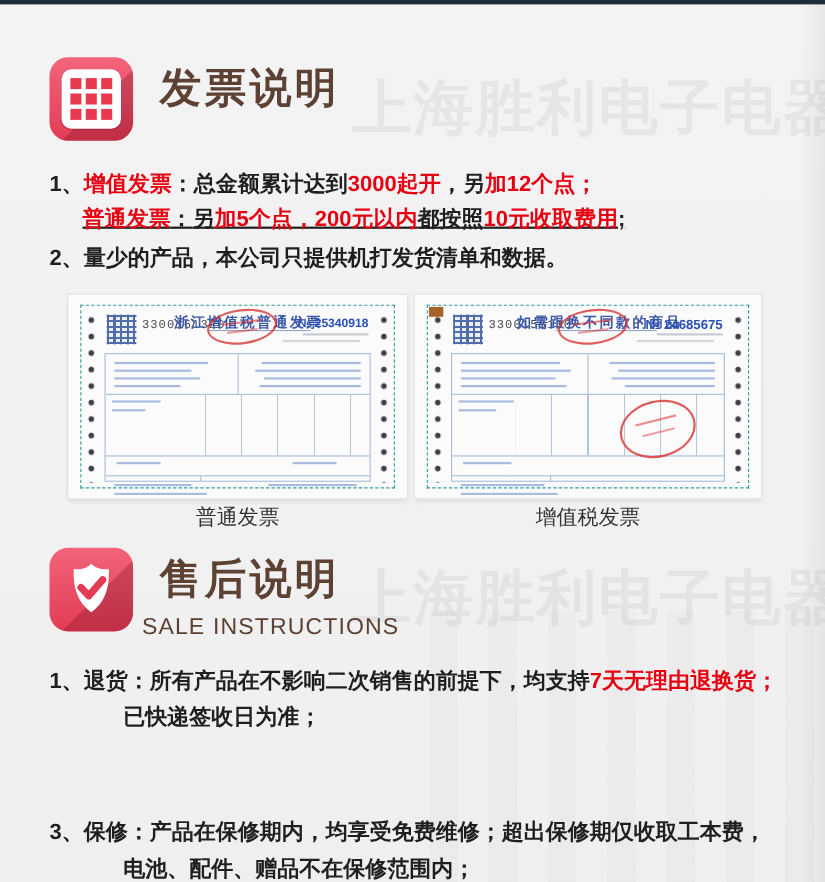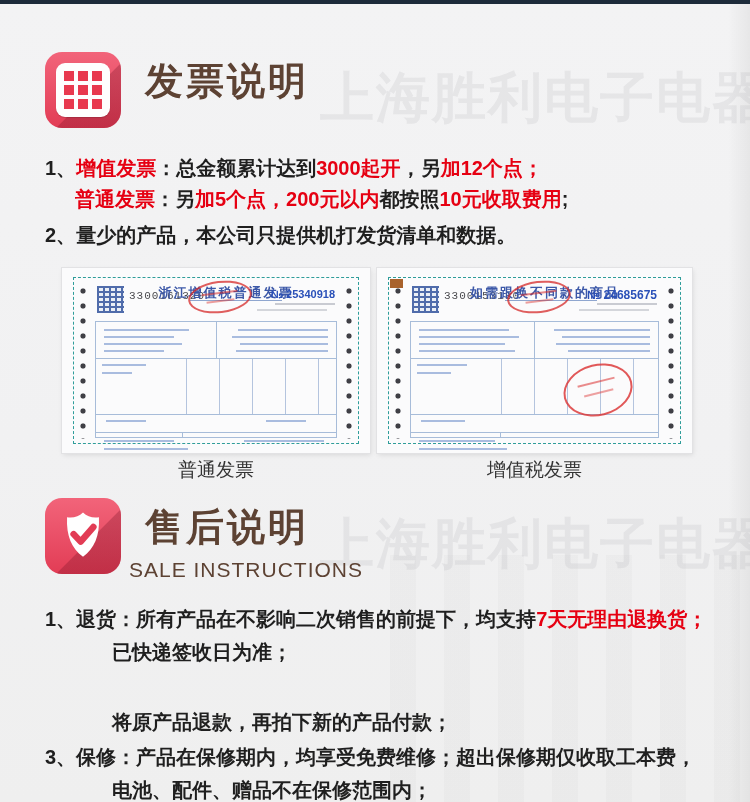--- a/index.html
+++ b/index.html
@@ -41,21 +41,21 @@
   .s1 { top:113px; } .s2 { top:559px; }
 
   
   .notes { position:absolute; left:45px; width:680px; font-size:20px; font-weight:600;
     color:#1f1f1f; }
   .notes .line { position:absolute; left:0; white-space:nowrap; line-height:26px; }
   .red { color:#e60012; }
   .dark { color:#1f1f1f; }
   .p1 { top:153px; height:100px; }
   .p1 .l1 { top:2px; }
-  .p1 .l2 { top:33px; padding-left:30px; }
+  .p1 .l2 { top:33px; padding-left:30px;text-decoration:underline; }
   .p1 .l3 { top:69px; }
   .p2 { top:604px; height:198px; }
   .p2 .i1a { top:2px; } .p2 .i1b { top:35px; padding-left:67px; }
   .p2 .i2a { top:72px; } .p2 .i2b { top:105px; padding-left:67px; }
   .p2 .i3a { top:140px; } .p2 .i3b { top:173px; padding-left:67px; }
 
   
   .inv-card { position:absolute; top:268px; height:185px; background:#fbfbfc;
     box-shadow:0 0 0 1px #e2e2e4, 1px 2px 5px rgba(0,0,0,0.10); }
   .inv-left { left:62px; width:308px; }
@@ -240,23 +240,20 @@
   <h2 class="sec-title t2">售后说明</h2>
   <div class="sec-sub s2">SALE INSTRUCTIONS</div>
 
   <div class="notes p2">
     <p class="line i1a">
       <span class="dark">1、退货：所有产品在不影响二次销售的前提下，均支持</span><span class="red">7天无理由退换货；</span>
     </p>
     <p class="line i1b">
       <span class="dark">已快递签收日为准；</span>
     </p>
-    <p class="line i2b">
-      <span class="dark">将原产品退款，再拍下新的产品付款；</span>
-    </p>
     <p class="line i3a">
       <span class="dark">3、保修：产品在保修期内，均享受免费维修；超出保修期仅收取工本费，</span>
     </p>
     <p class="line i3b">
       <span class="dark">电池、配件、赠品不在保修范围内；</span>
     </p>
   </div>
 </div>
 
 </body></html>

